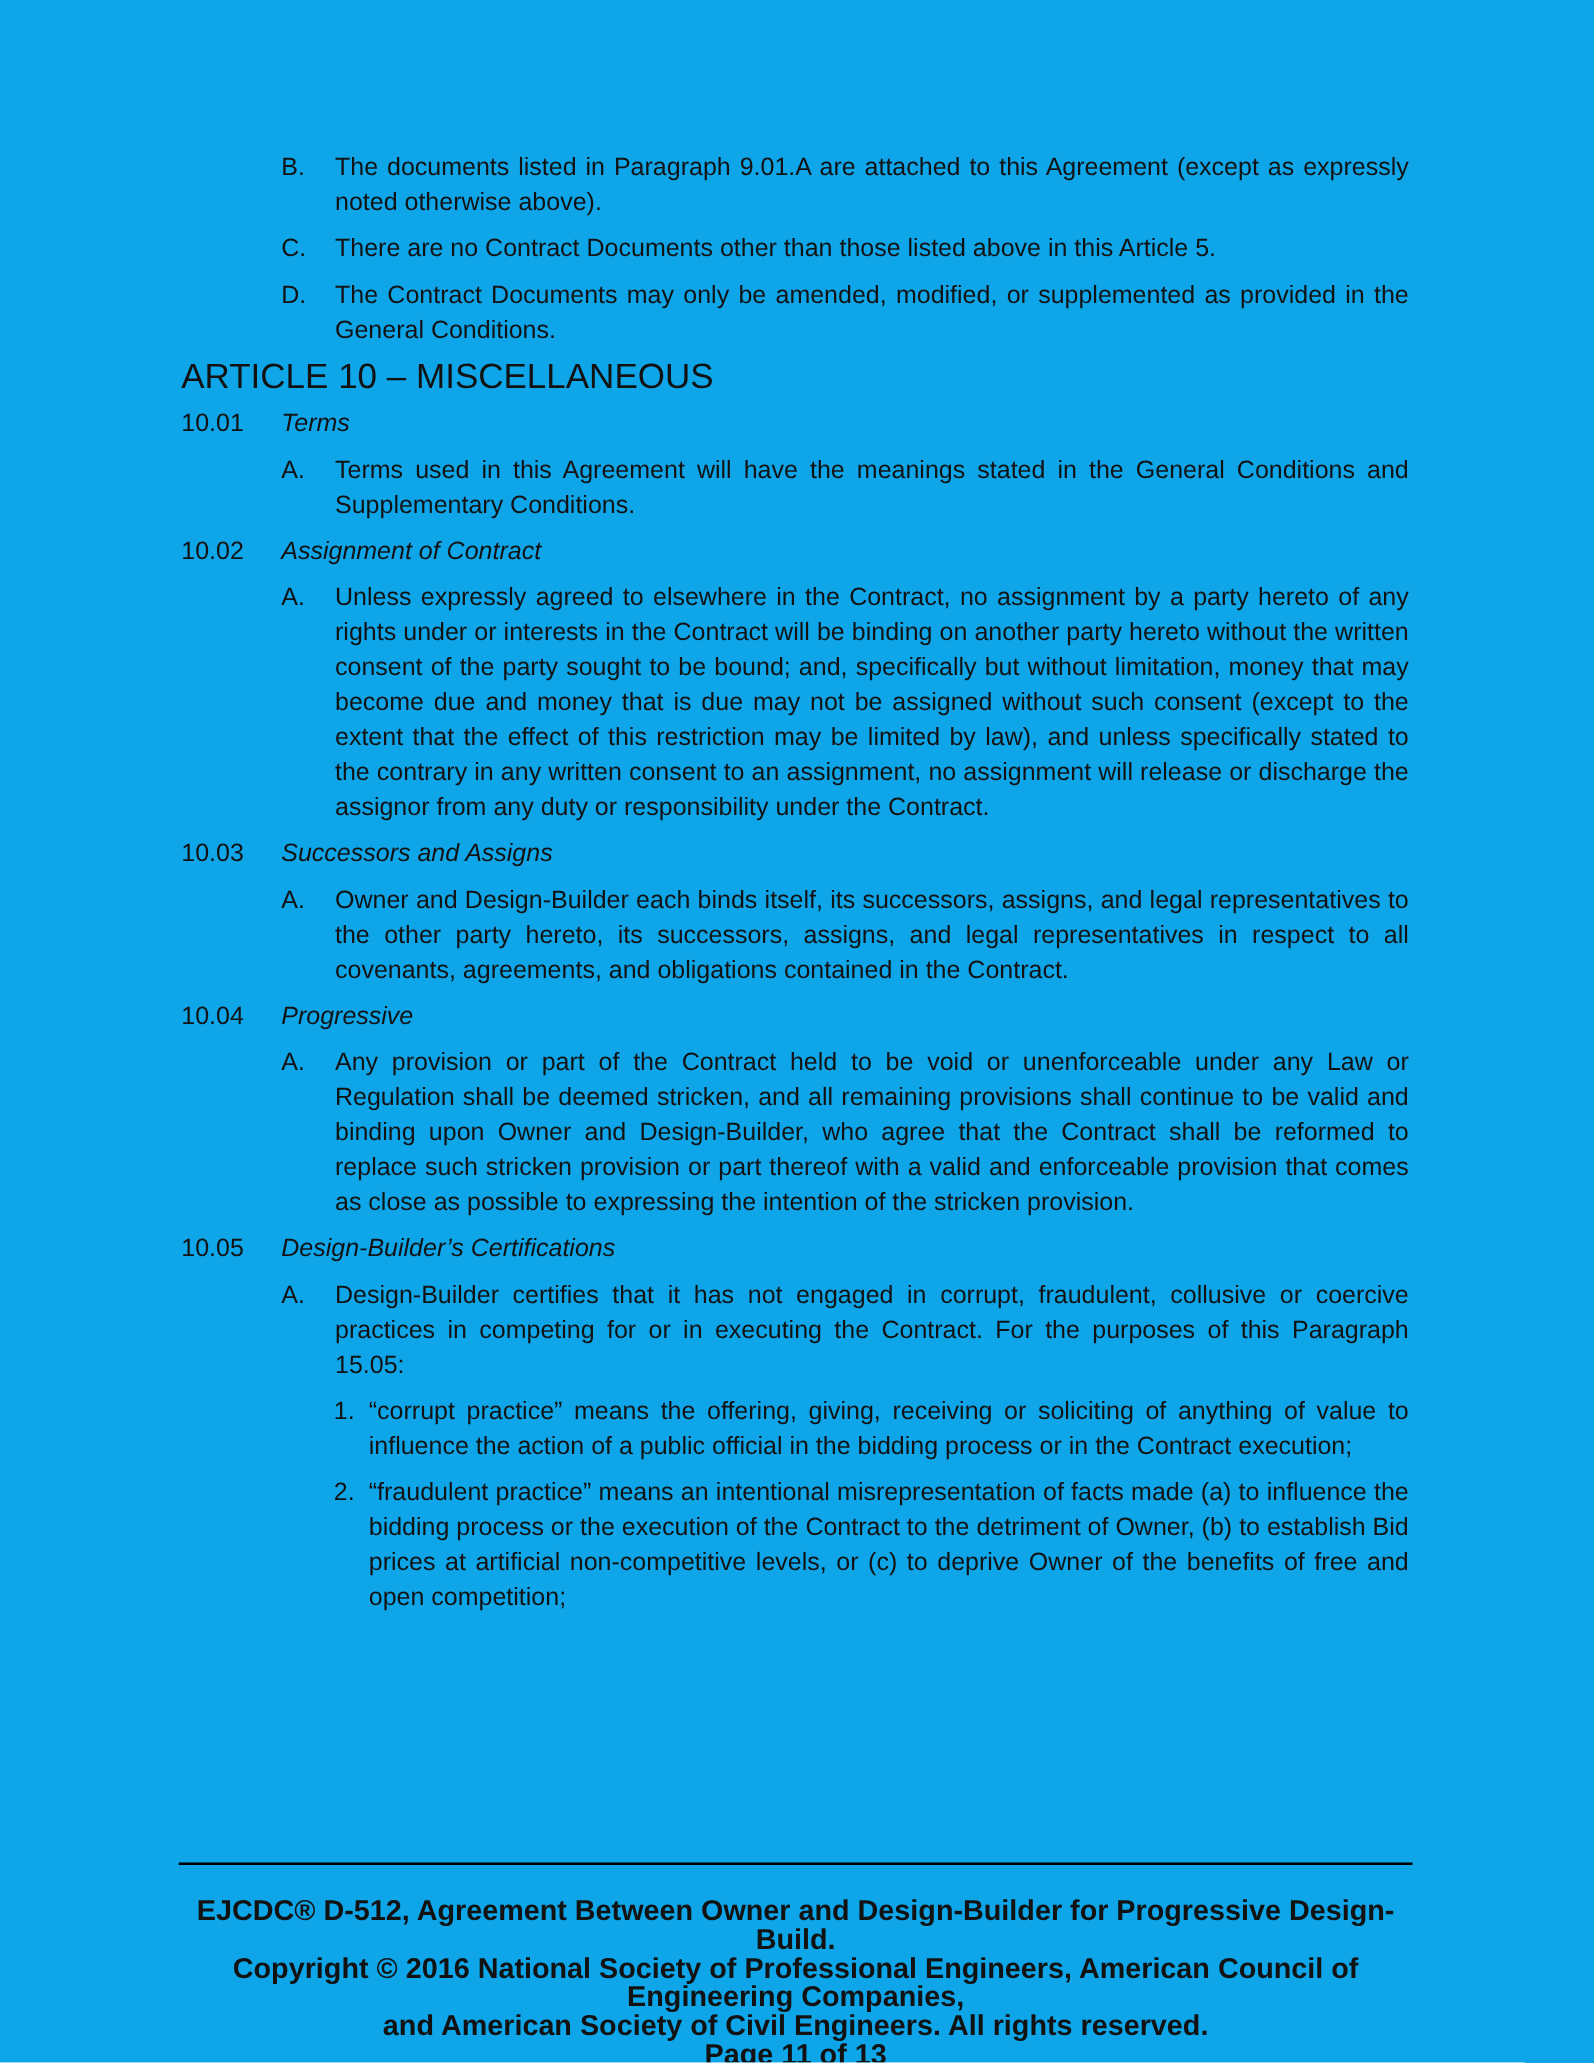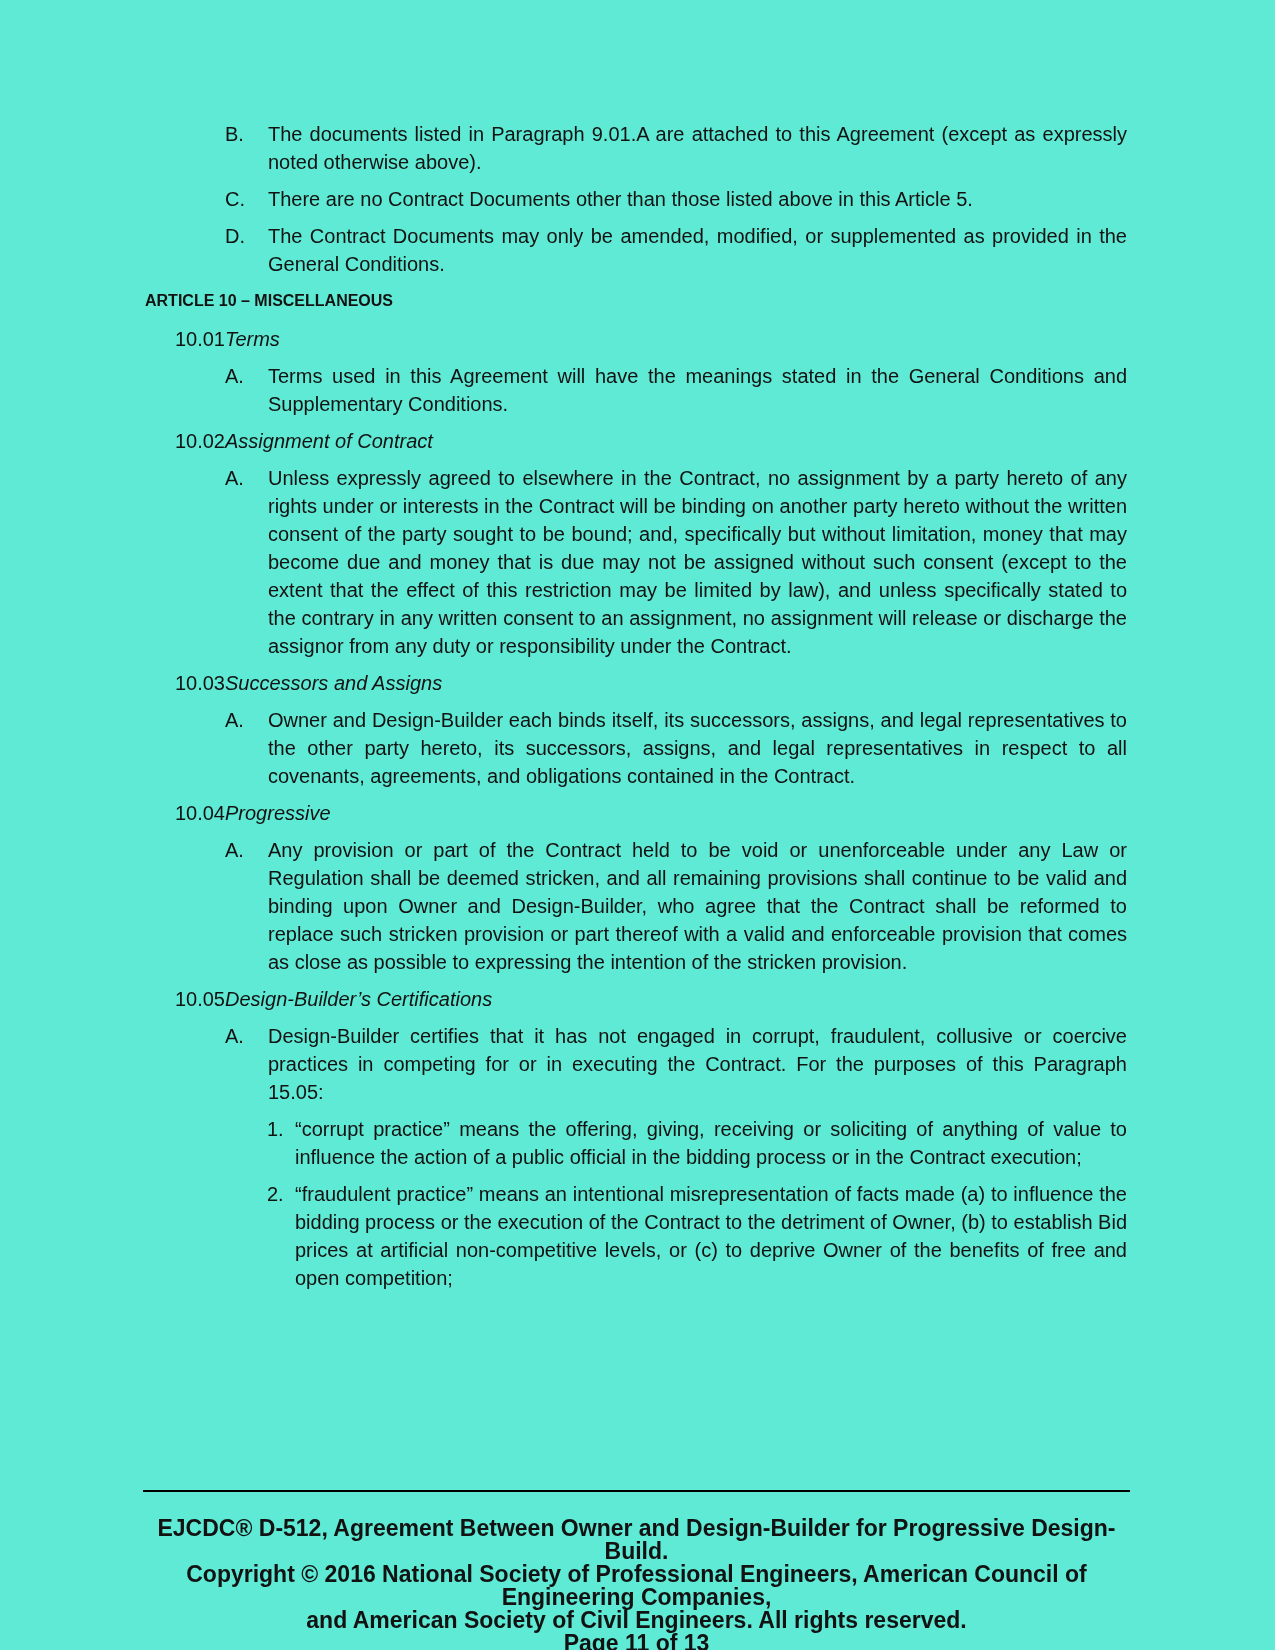--- a/index.html
+++ b/index.html
@@ -4,21 +4,21 @@
 <style>
   html, body {
     margin: 0;
     padding: 0;
     background: #ffffff;
   }
   .page {
     position: relative;
     width: 1275px;
     height: 1650px;
-    background: #5eead4;
+    background: #0ea5e9;
     font-family: "Liberation Sans", sans-serif;
     color: #121212;
     overflow: hidden;
   }
   .doc-body {
     position: absolute;
     left: 145px;
     top: 120px;
     width: 982px;
     font-size: 20px;
@@ -35,31 +35,30 @@
     text-align: left;
   }
   .para.number-item {
     margin-left: 150px;
   }
   .para.number-item .marker {
     width: 28px;
     margin-left: -28px;
   }
   .article-heading {
-    font-weight: bold;
-    font-size: 16px;
+    font-weight: normal;
+    font-size: 28px;
     margin: 0 0 10px 0;
   }
   .section-heading {
     margin: 0 0 9px 0;
   }
   .section-heading .sec-num {
     display: inline-block;
     width: 80px;
-    text-align: right;
   }
   .section-heading .sec-title {
     font-style: italic;
   }
   .doc-footer {
     position: absolute;
     left: 143px;
     top: 1490px;
     width: 987px;
     border-top: 2px solid #000;

